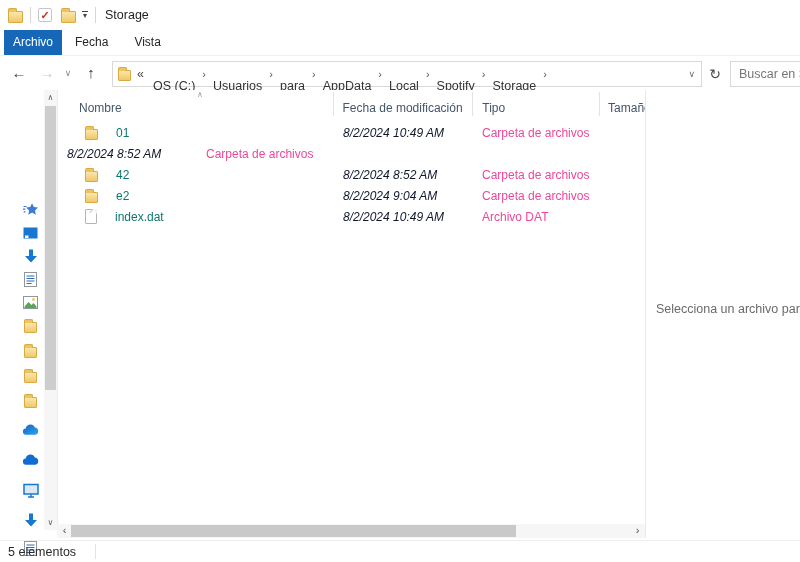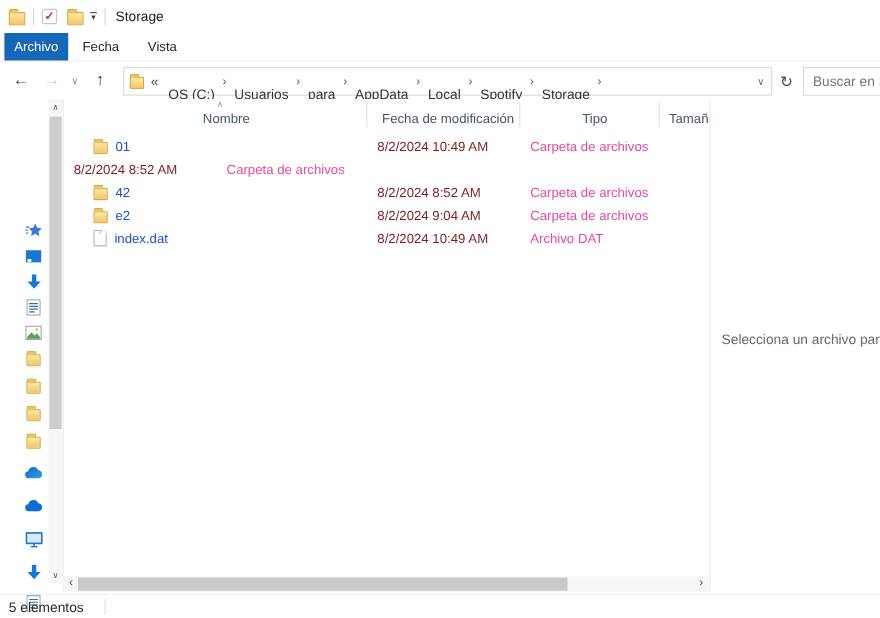--- a/index.html
+++ b/index.html
@@ -66,32 +66,32 @@
   .nav-scroll .arrow.up { top:1px; } .nav-scroll .arrow.down { bottom:1px; }
   .nav-scroll .thumb { position:absolute; left:1px; top:16px; width:11px;
     height:284px; background:#cdcdcd; }
 
   
   .filelist { position:absolute; left:57px; top:90px; width:588px; height:448px;
     border-left:1px solid #ececec; background:#fff; }
   .list-header { display:flex; height:27px; font-size:12px; color:#44556a;
     position:relative; }
   .hcell { padding-top:9px; border-right:1px solid #e3e3e3; overflow:hidden;
-    white-space:nowrap; height:24px; margin-top:2px;text-align:center; }
+    white-space:nowrap; height:24px; margin-top:2px; }
   .hcell.c-name { width:276px; padding-left:21px; }
   .hcell.c-date { width:140px; padding-left:9px; }
   .hcell.c-type { width:127px; padding-left:9px; }
   .hcell.c-size { width:45px;  padding-left:8px; border-right:none; }
   .sort-caret { position:absolute; left:139px; top:0; font-size:8px; color:#9a9a9a; }
 
   .rows { margin-top:5px; }
   .list-row { display:flex; align-items:center; height:21px; font-size:12px; }
   .cell-name { width:276px; padding-left:27px; display:flex; align-items:center;
-    gap:7px; color:#1d4ed8; white-space:nowrap; }
-  .cell-date { width:140px; padding-left:9px; color:#7f1d1d; white-space:nowrap; }
+    gap:18px; color:#0f766e; white-space:nowrap; }
+  .cell-date { width:140px; padding-left:9px; color:#0f172a; white-space:nowrap;font-style:italic; }
   .cell-type { width:127px; padding-left:8px; color:#ec4899; white-space:nowrap; }
 
   .icon-file { width:12px; height:15px; background:#fff; border:1px solid #b5b5b5;
     border-radius:1px; position:relative; flex:none; }
   .icon-file::before { content:""; position:absolute; right:-1px; top:-1px;
     width:0; height:0; border-style:solid; border-width:0 5px 5px 0;
     border-color:transparent #f3f3f3 transparent transparent; }
   .icon-file::after { content:""; position:absolute; right:3px; top:1px;
     width:4px; height:1px; background:#c9c9c9; transform:rotate(-45deg); }
 

